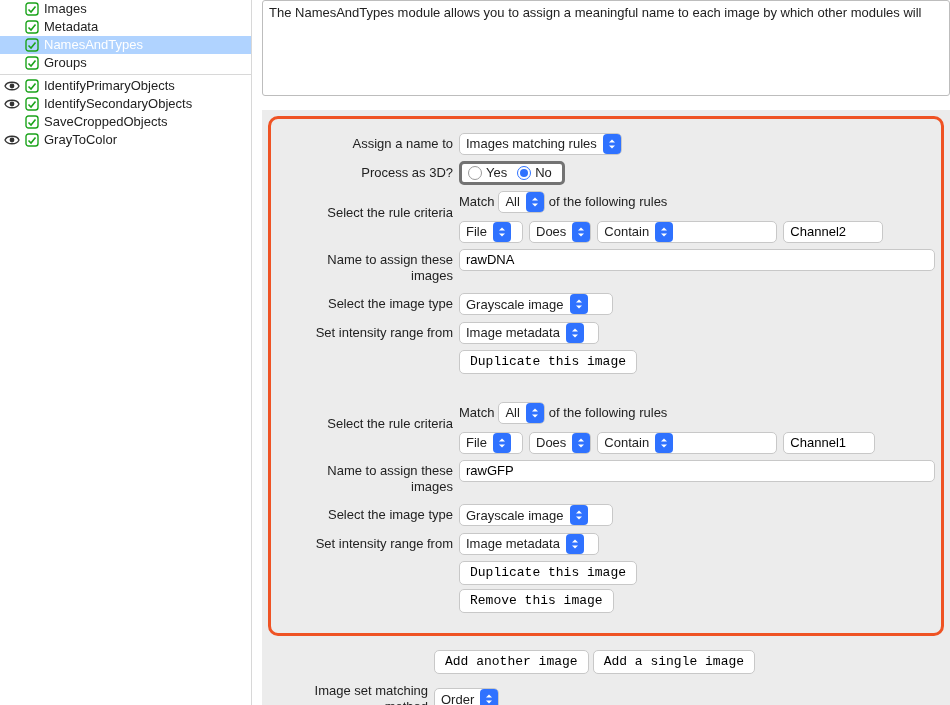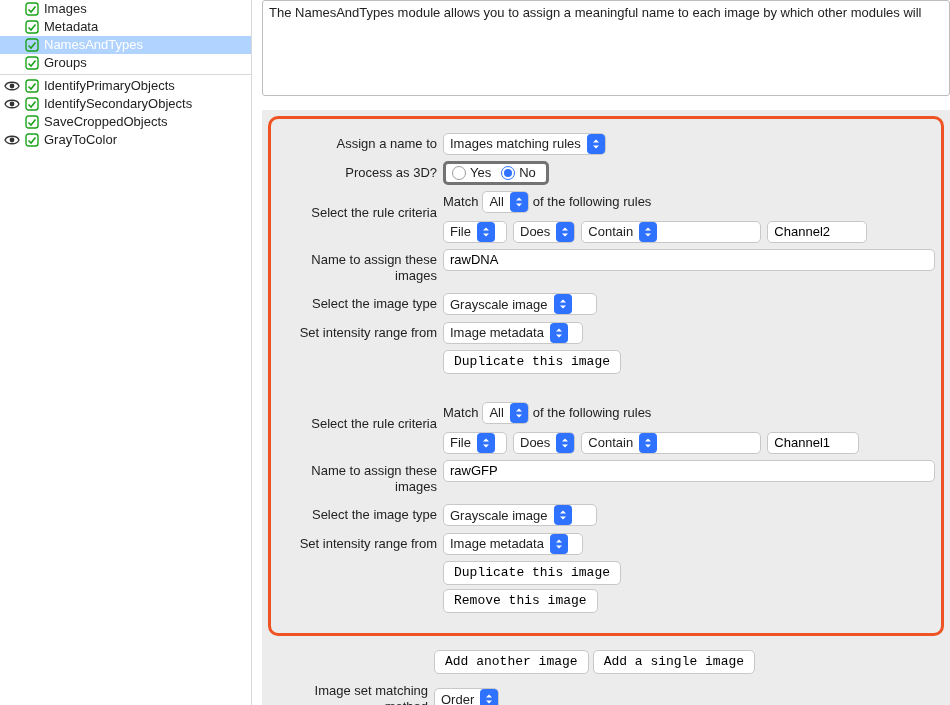--- a/index.html
+++ b/index.html
@@ -61,21 +61,21 @@
     background:#ececec;
     margin:14px 0 0 10px;
     overflow:auto;
     padding:0;
   }
 
   .frame-orange {
     border:3px solid #ef5324;
     border-radius:10px;
     margin:6px 6px 8px 6px;
-    padding:14px 6px 14px 6px;
+    padding:14px 6px 14px 22px;
   }
 
   .row {
     display:flex;
     align-items:center;
     margin:0 0 6px 0;
   }
   .row.multi { align-items:flex-start; }
   .lbl {
     width:166px; min-width:166px;

